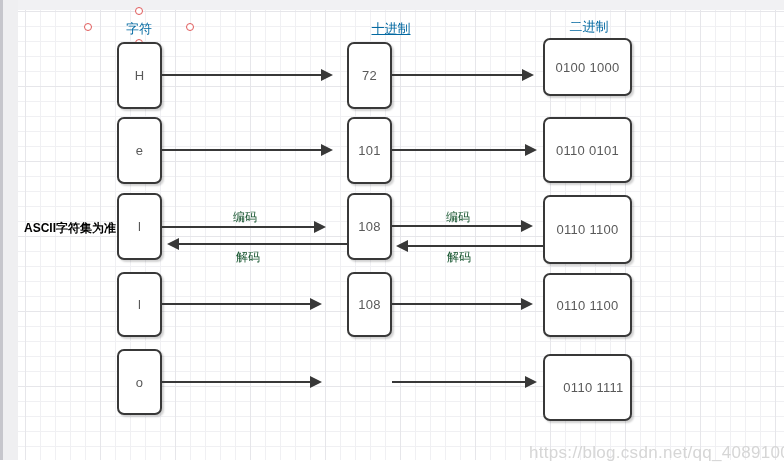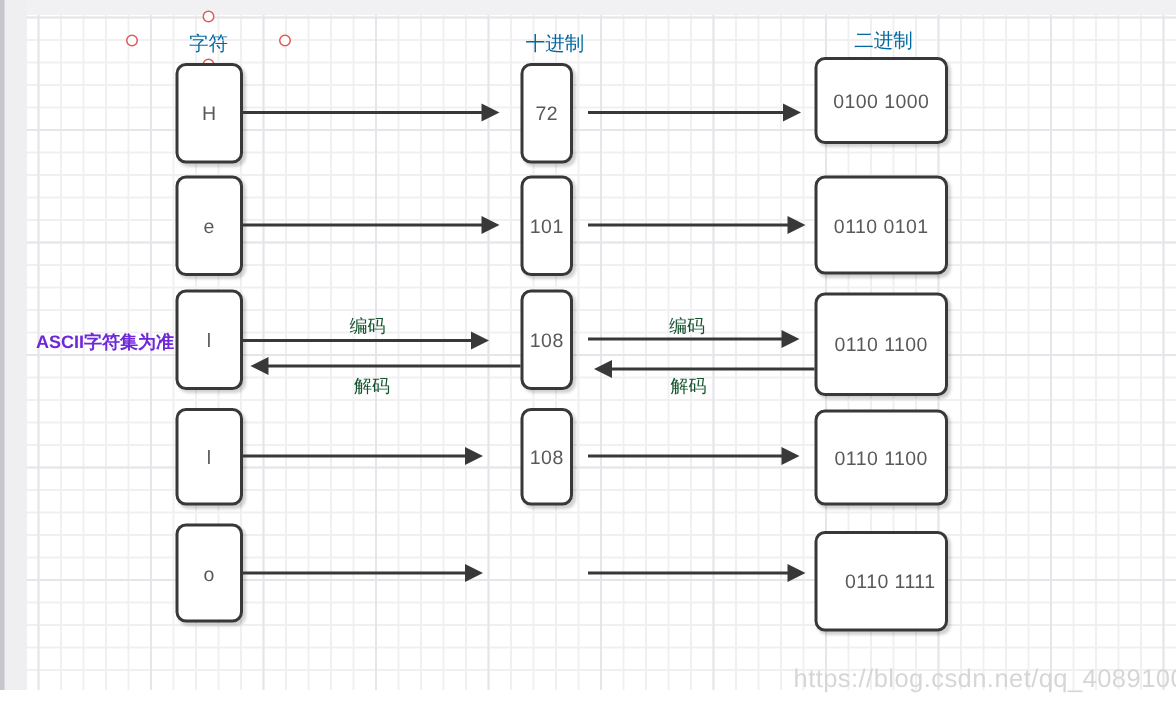--- a/index.html
+++ b/index.html
@@ -24,48 +24,48 @@
   }
   
   .box {
     position:absolute; box-sizing:border-box; background:#fff;
     border:2px solid #383838; border-radius:7px;
     display:flex; align-items:center; justify-content:center;
     color:#595959; font-size:13px; letter-spacing:0.3px;
     box-shadow:2px 2px 2px rgba(0,0,0,0.18);
   }
   .col-char { left:117px; width:45px; }
-  .col-dec  { left:347px; width:35px; }
+  .col-dec  { left:347px; width:45px; }
   .col-bin  { left:543px; width:89px; }
   .r1c { top:42px;  height:67px; }  .r1b { top:38px;  height:58px; }
   .r2c { top:117px; height:67px; }  .r2b { top:117px; height:66px; }
   .r3c { top:193px; height:67px; }  .r3b { top:195px; height:69px; }
   .r4c { top:272px; height:65px; }  .r4b { top:273px; height:64px; }
   .r5c { top:349px; height:66px; }  .r5b { top:354px; height:67px;padding-left:12px; }
 
   .hdr { position:absolute; width:60px; text-align:center; color:#0369a1; font-size:13px; }
   .hdr-char { left:109px; top:20px; }
-  .hdr-dec  { left:340px; top:20px; }
+  .hdr-dec  { left:361px; top:20px;text-decoration:underline; }
   .hdr-bin  { left:559px; top:18px; }
 
   .dot { position:absolute; width:8px; height:8px; box-sizing:border-box;
          border:1px solid #e05a5a; border-radius:50%; background:#fff; }
 
   .arrow { position:absolute; height:2px; background:#383838; }
   .head-r::after {
     content:""; position:absolute; right:-11px; top:-5px; width:0; height:0;
     border-left:12px solid #383838; border-top:6px solid transparent; border-bottom:6px solid transparent;
   }
   .head-l::before {
     content:""; position:absolute; left:-11px; top:-5px; width:0; height:0;
     border-right:12px solid #383838; border-top:6px solid transparent; border-bottom:6px solid transparent;
   }
   .elabel { position:absolute; width:48px; text-align:center; font-size:12px; color:#14532d; }
 
-  .ascii-note { position:absolute; left:24px; top:220px; font-size:12px; font-weight:bold; color:#6d28d9; }
+  .ascii-note { position:absolute; left:24px; top:220px; font-size:12px; font-weight:bold; color:#000000; }
   .watermark  { position:absolute; left:529px; top:443px; font-size:17px; color:#d6d6d6; letter-spacing:0.3px; }
 </style>
 </head>
 <body>
 
 <div id="stage">
   <div class="grid-canvas"></div>
   <div class="top-strip"></div>
   <div class="left-strip"></div>
 

